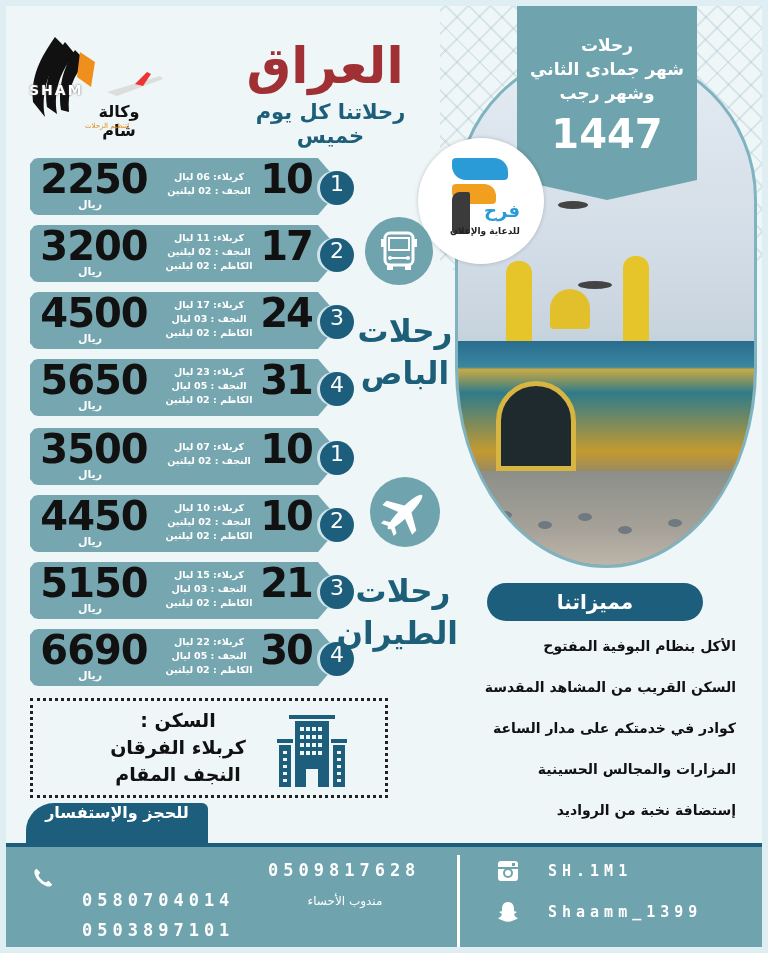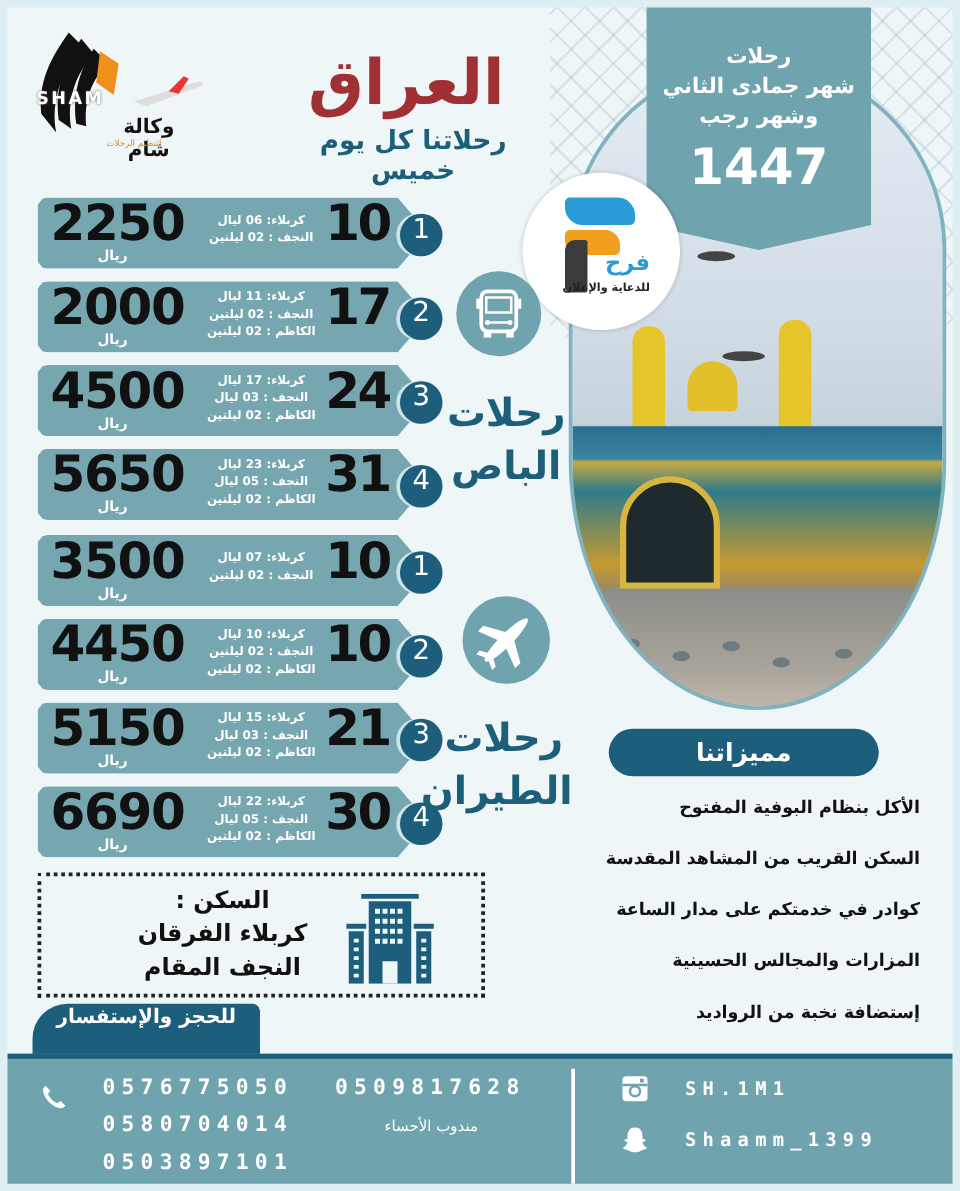--- a/index.html
+++ b/index.html
@@ -9,21 +9,21 @@
       font-family: "DejaVu Sans", sans-serif;
       position: relative;
       color: #111;
     }
     .frame {
       position: absolute; left: 0; top: 0; width: 768px; height: 953px;
       border: 6px solid #dfeef2;
       pointer-events: none;
     }
     
-    .logo { position: absolute; left: 25px; top: 21px; width: 130px; height: 100px; }
+    .logo { position: absolute; left: 25px; top: 32px; width: 130px; height: 100px; }
     .logo-mark {
       position: absolute; left: 0; top: 0; width: 70px; height: 90px;
     }
     .logo-sham {
       position: absolute; left: 4px; top: 50px;
       font: bold 14px "DejaVu Sans", sans-serif; color: #fff;
       letter-spacing: 2px;
       text-shadow: 0 0 2px #555;
     }
     .logo-name {
@@ -257,21 +257,21 @@
     <div class="trip-nights two">
       <div>كربلاء: 06 ليال</div>
       <div>النجف : 02 ليلتين</div>
     </div>
     <div class="trip-days">10</div>
     <div class="trip-unit">أيام</div>
   </div>
   <div class="trip-num" style="top:171px">1</div>
 
   <div class="trip" style="top:225px">
-    <div class="trip-price">2000</div>
+    <div class="trip-price">3200</div>
     <div class="trip-currency">ريال</div>
     <div class="trip-nights">
       <div>كربلاء: 11 ليال</div>
       <div>النجف : 02 ليلتين</div>
       <div>الكاظم : 02 ليلتين</div>
     </div>
     <div class="trip-days">17</div>
     <div class="trip-unit">يوم</div>
   </div>
   <div class="trip-num" style="top:238px">2</div>
@@ -440,21 +440,20 @@
 <div class="feature" style="top:679px">السكن القريب من المشاهد المقدسة</div>
 <div class="feature" style="top:720px">كوادر في خدمتكم على مدار الساعة</div>
 <div class="feature" style="top:761px">المزارات والمجالس الحسينية</div>
 <div class="feature" style="top:802px">إستضافة نخبة من الرواديد</div>
 
 <div class="booking-tab">للحجز والإستفسار</div>
 <div class="footer">
   <svg style="position:absolute;left:32px;top:20px" width="22" height="22" viewBox="0 0 24 24">
     <path d="M5 2 C3 3 2 5 3 8 C5 14 10 19 16 21 C19 22 21 21 22 19 L18 15 L15 17 C12 16 8 12 7 9 L9 6 Z" fill="#fff"></path>
   </svg>
-  <a class="phone" style="left:82px;top:13px">0576775050</a>
   <a class="phone" style="left:82px;top:43px">0580704014</a>
   <a class="phone" style="left:82px;top:73px">0503897101</a>
   <a class="phone" style="left:268px;top:13px">0509817628</a>
   <div class="agent" style="left:285px;top:47px;width:120px;text-align:center">مندوب الأحساء</div>
 
   <div class="footer-divider"></div>
 
   <svg style="position:absolute;left:497px;top:13px" width="22" height="22" viewBox="0 0 22 22">
     <rect x="1" y="1" width="20" height="20" rx="3" fill="#fff"></rect>
     <rect x="1" y="7" width="20" height="2" fill="#6fa3ad"></rect>

